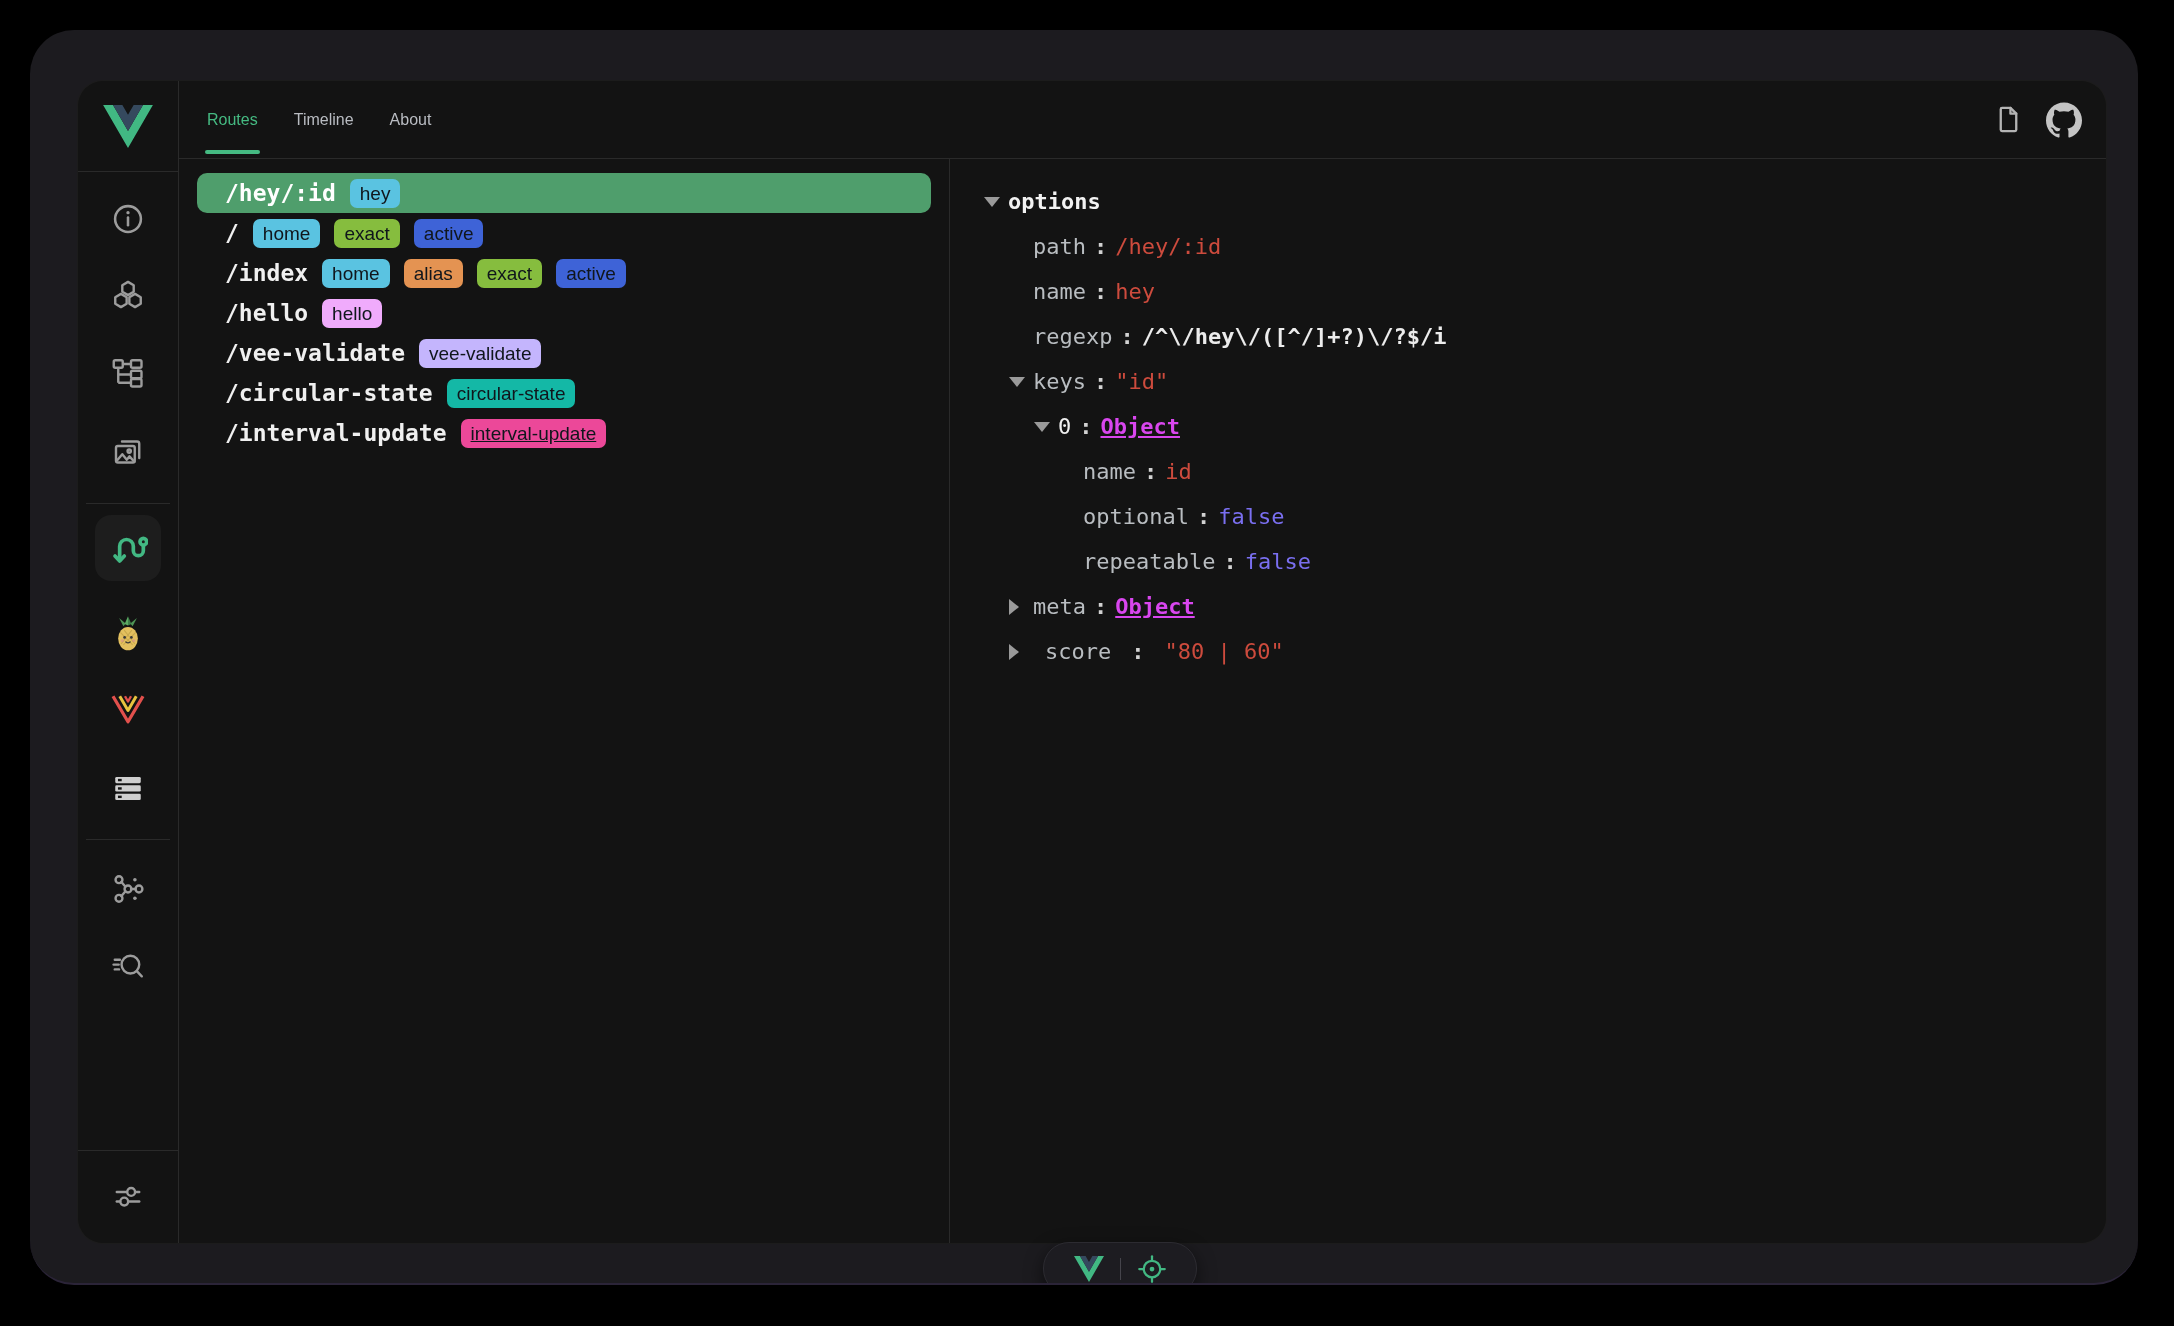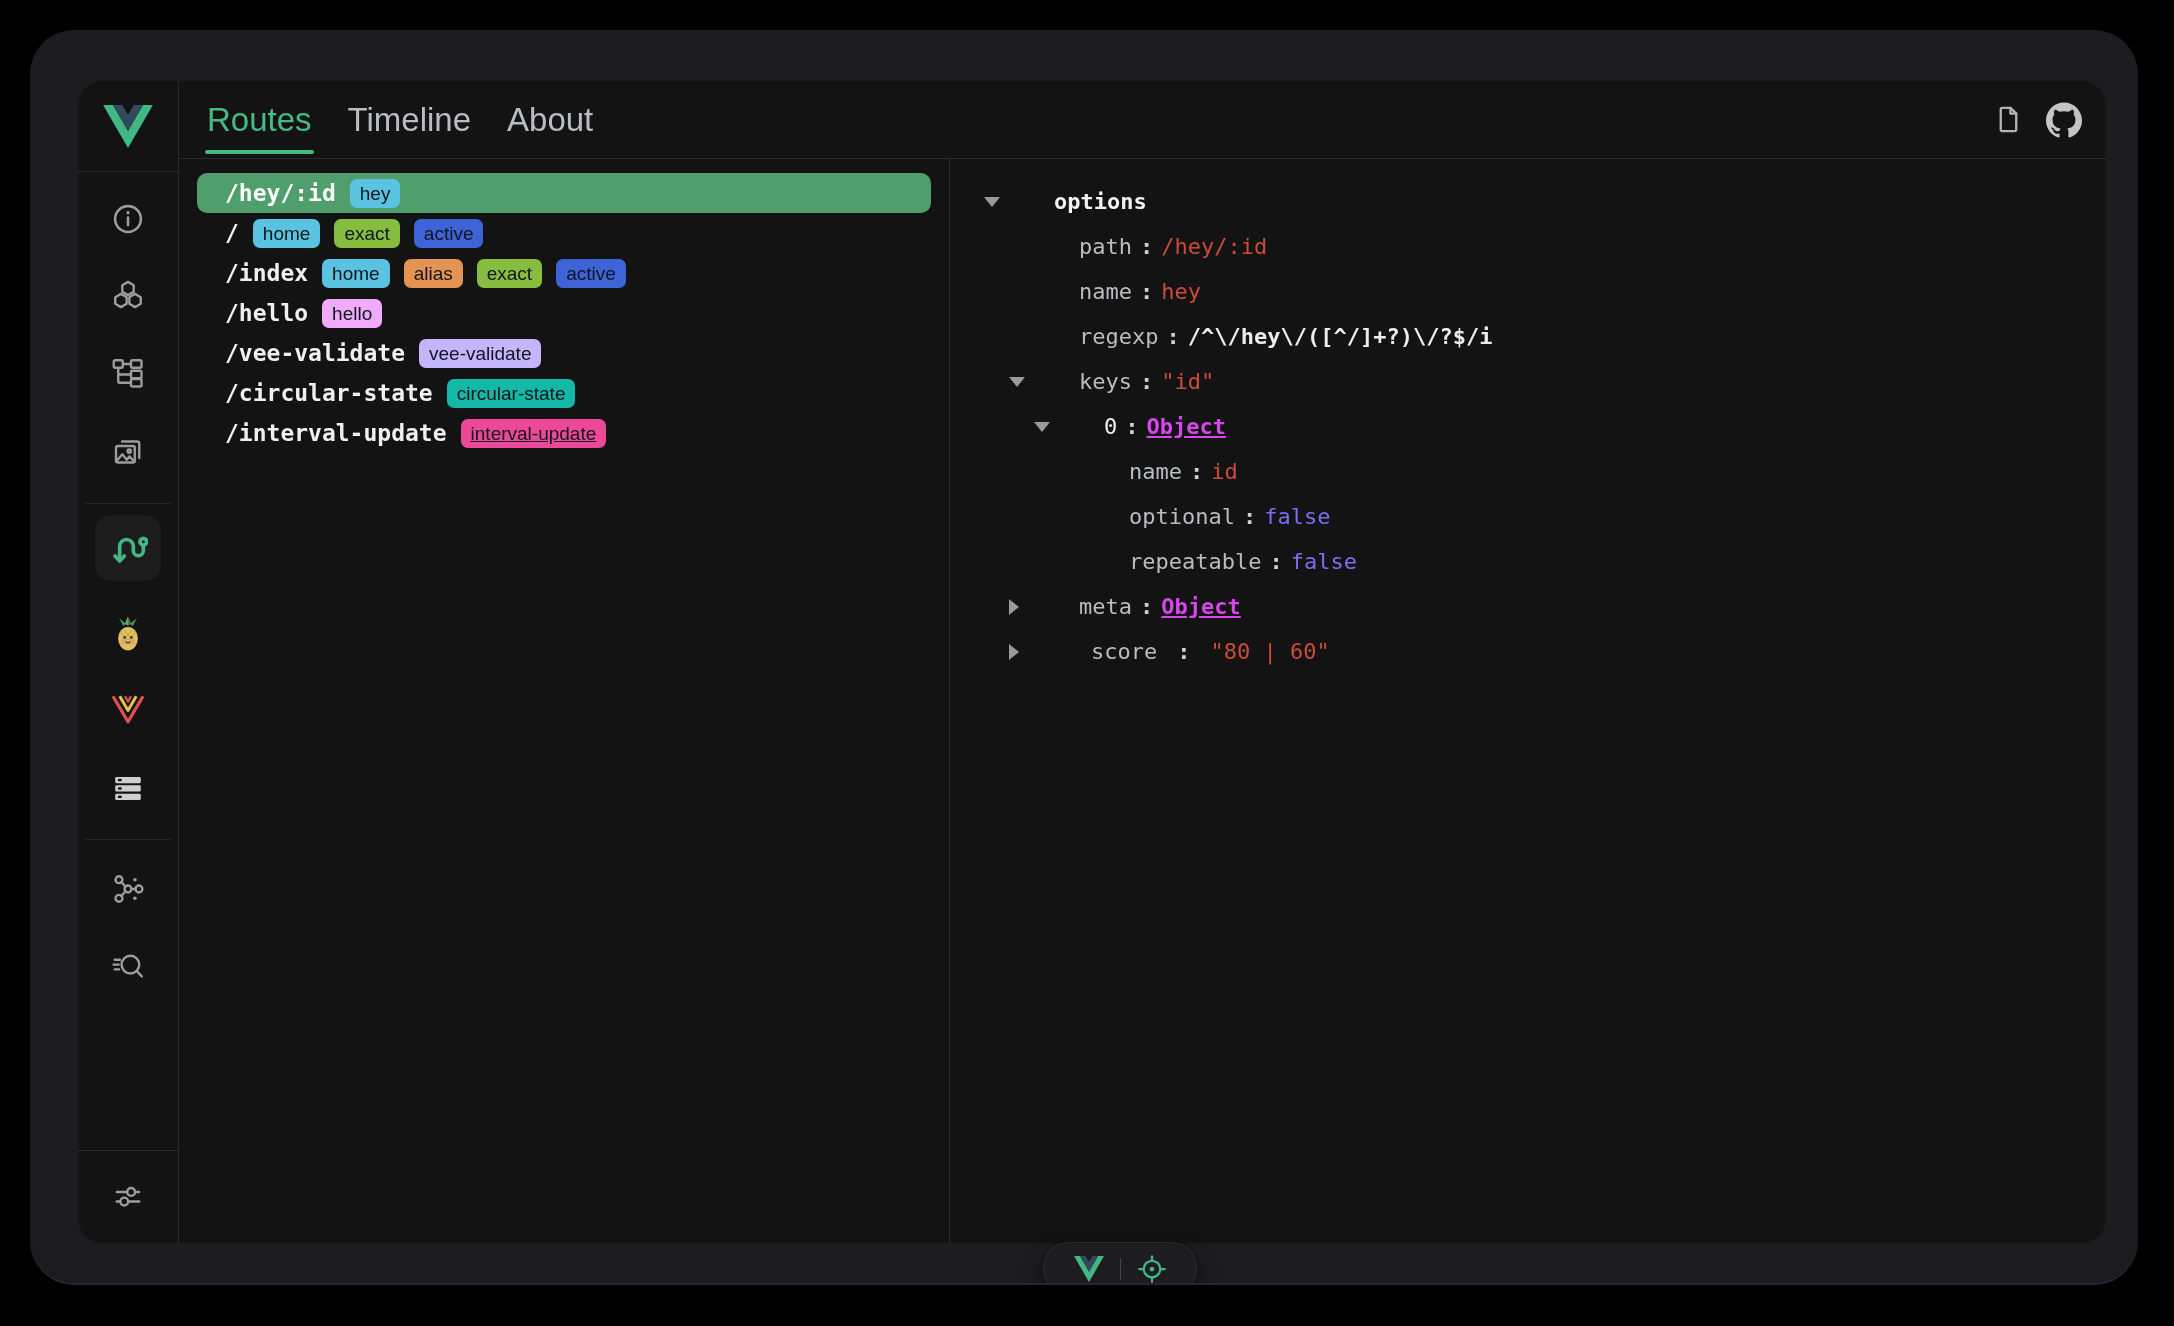--- a/index.html
+++ b/index.html
@@ -10,21 +10,21 @@
   .app{position:absolute;left:47px;top:50px;width:2028px;height:1162px;
        background:#131313;border-radius:26px;border:1px solid rgba(255,255,255,0.04);overflow:hidden;}
 
   
   .logo-cell{position:absolute;left:0;top:0;width:100px;height:90px;
              border-right:1px solid #2a2a2a;border-bottom:1px solid #2a2a2a;
              display:flex;align-items:center;justify-content:center;}
   .header{position:absolute;left:101px;top:0;right:0;height:77px;border-bottom:1px solid #2a2a2a;
           display:flex;align-items:stretch;}
   .tabs{display:flex;gap:36px;padding-left:28px;align-items:stretch;}
-  .tab{position:relative;display:flex;align-items:center;font-size:33px;font-weight:500;
+  .tab{position:relative;display:flex;align-items:center;font-size:16px;font-weight:500;
        color:#b9bcc2;cursor:pointer;}
   .tab.active{color:#45ba82;}
   .tab.active::after{content:"";position:absolute;left:-2px;right:-2px;bottom:4px;height:4px;
        border-radius:2px;background:#45ba82;}
   .header-actions{position:absolute;right:24px;top:0;height:77px;display:flex;align-items:center;gap:22px;}
   .icon-btn{display:flex;align-items:center;justify-content:center;cursor:pointer;}
 
   
   .sidebar{position:absolute;left:0;top:90px;width:100px;bottom:0;border-right:1px solid #2a2a2a;}
   .side-icon{position:absolute;left:28px;width:44px;height:44px;display:flex;align-items:center;
@@ -46,21 +46,21 @@
   .route-row.selected .route-path{color:#ffffff;}
   .badge{height:29px;display:flex;align-items:center;padding:0 10px;border-radius:7px;
          font-size:19px;font-weight:500;color:#10161c;line-height:1;}
 
   .tree-row{height:45px;display:flex;align-items:center;font-family:"DejaVu Sans Mono",monospace;
             font-size:22px;cursor:default;}
   .arrow{width:24px;flex:none;display:flex;align-items:center;}
   .arrow i{display:block;}
   .arrow.down i{border-left:8px solid transparent;border-right:8px solid transparent;border-top:10px solid #9a9a9a;}
   .arrow.right i{border-top:8px solid transparent;border-bottom:8px solid transparent;border-left:10px solid #9a9a9a;}
-  .k{color:#b9bdc1;margin-left:46px;}
+  .k{color:#b9bdc1;}
   .k.root{color:#f2f2f2;font-weight:700;}
   .k.index{color:#f0f0f0;}
   .colon{color:#d2d2d2;margin:0 8px;font-weight:700;}
   .v.string{color:#cd4b3d;}
   .v.boolean{color:#7a6ff0;}
   .v.object{color:#d946ef;font-weight:700;text-decoration:underline;}
   .v.plain{color:#ececec;font-weight:700;}
 
   
   .pill{position:absolute;left:1013px;top:1212px;width:152px;height:51px;border-radius:26px;

